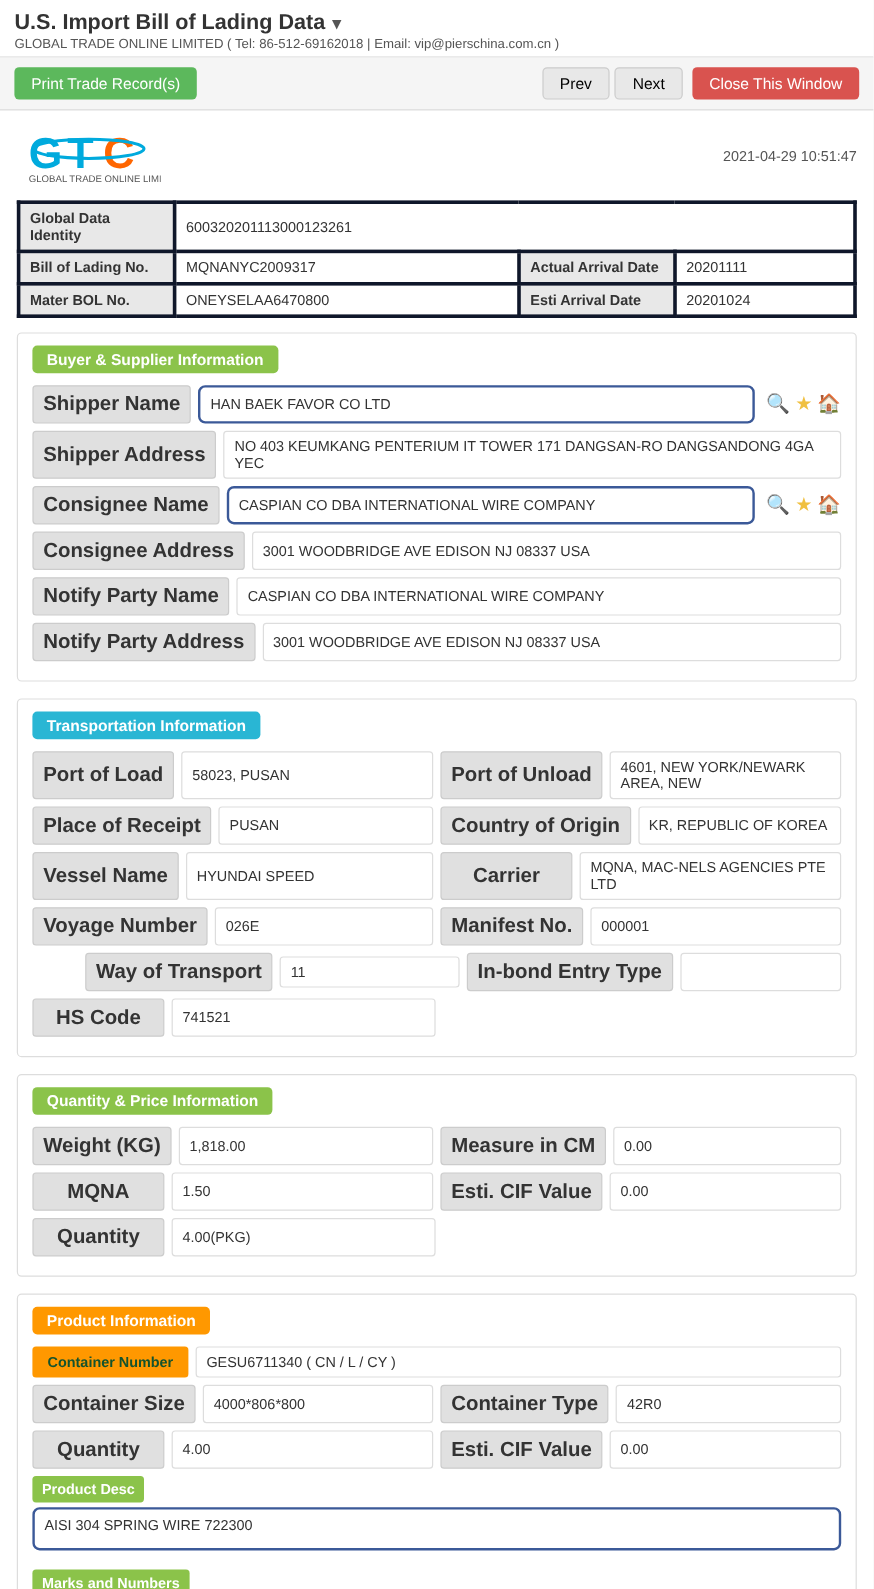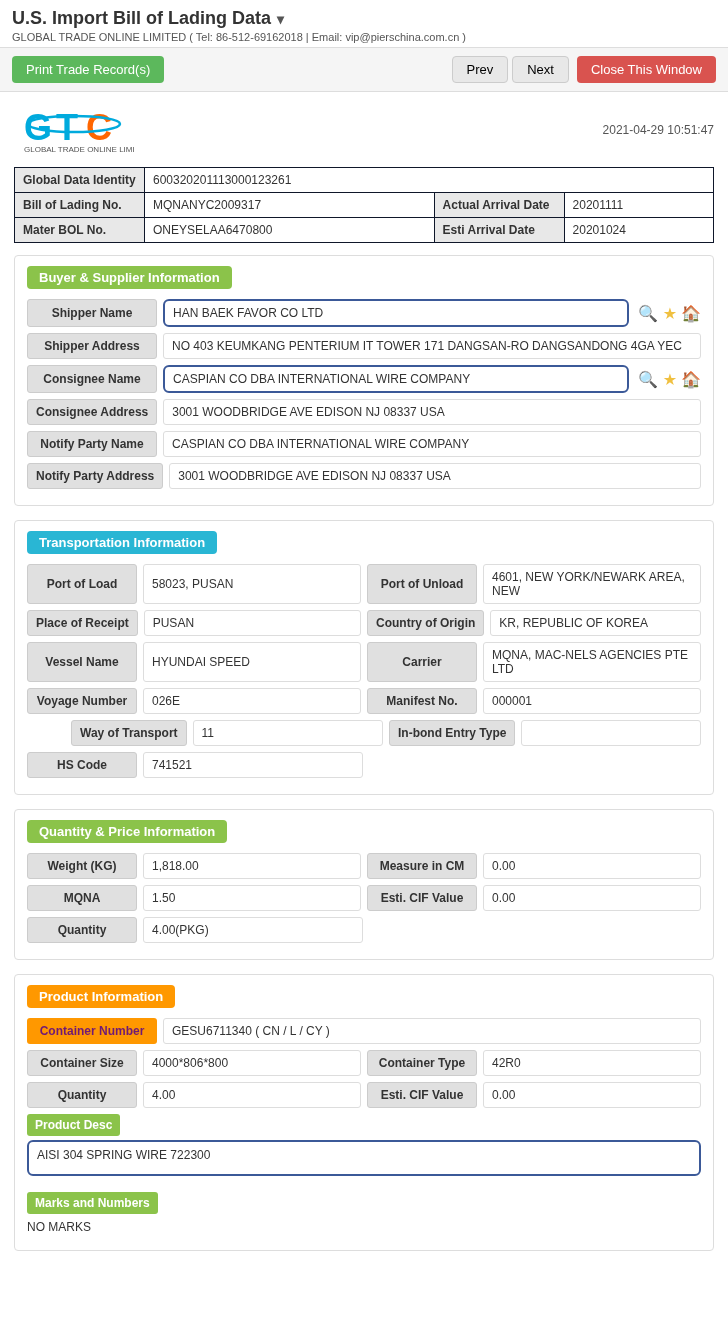--- a/index.html
+++ b/index.html
@@ -24,45 +24,45 @@
     
     .main-content { padding: 10px 14px; }
 
     
     .logo-bar { display: flex; justify-content: space-between; align-items: center; margin-bottom: 10px; }
     .logo-box { display: flex; flex-direction: column; align-items: center; }
     .timestamp { font-size: 12px; color: #555; }
 
     
     .info-table { width: 100%; border: 1px solid #ccc; border-collapse: collapse; margin-bottom: 12px; }
-    .info-table td { border: 1px solid #0f172a; padding: 5px 8px; }
+    .info-table td { border: 3px solid #0f172a; padding: 5px 8px; }
     .info-table .label-cell { background: #e8e8e8; font-weight: bold; font-size: 12px; width: 130px; }
     .info-table .value-cell { font-size: 12px; }
 
     
     .section { border: 1px solid #ddd; border-radius: 4px; margin-bottom: 14px; padding: 10px 12px; background: #fff; }
     .section-title { display: inline-block; background: #8bc34a; color: #fff; font-weight: bold; font-size: 13px; padding: 4px 12px; border-radius: 4px; margin-bottom: 10px; }
     .section-title.blue { background: #29b6d4; }
     .section-title.orange { background: #ff9800; }
     .section-title.green { background: #8bc34a; }
 
     
     .field-row { display: flex; align-items: stretch; margin-bottom: 6px; gap: 6px; }
-    .field-label { background: #e0e0e0; border: 1px solid #ccc; border-radius: 3px; padding: 5px 8px; font-weight: bold; font-size: 12px; min-width: 130px; text-align: center; display: flex; align-items: center; justify-content: center; }
+    .field-label { background: #e0e0e0; border: 1px solid #ccc; border-radius: 3px; padding: 5px 8px; font-weight: bold; font-size: 17px; min-width: 130px; text-align: center; display: flex; align-items: center; justify-content: center; }
     .field-value { border: 1px solid #ddd; border-radius: 3px; padding: 5px 8px; font-size: 12px; flex: 1; background: #fff; display: flex; align-items: center; }
     .field-value.highlighted { border: 2px solid #3b5998; border-radius: 6px; }
 
     
     .row-icons { display: flex; align-items: center; gap: 4px; margin-left: 4px; }
     .icon-search { font-size: 16px; cursor: pointer; }
     .icon-star { color: #f0c040; font-size: 16px; cursor: pointer; }
     .icon-home { color: #4caf50; font-size: 16px; cursor: pointer; }
 
     
-    .container-label { background: #ff9800; color: #701a75; font-weight: bold; font-size: 12px; padding: 4px 8px; border-radius: 3px; min-width: 130px; text-align: center; display: flex; align-items: center; justify-content: center; }
+    .container-label { background: #ff9800; color: #14532d; font-weight: bold; font-size: 12px; padding: 4px 8px; border-radius: 3px; min-width: 130px; text-align: center; display: flex; align-items: center; justify-content: center; }
 
     
     .product-desc-label { background: #8bc34a; color: #fff; font-weight: bold; font-size: 12px; padding: 4px 8px; border-radius: 3px; display: inline-block; }
     .product-desc-box { border: 2px solid #3b5998; border-radius: 6px; padding: 6px 8px; font-size: 12px; margin-top: 4px; min-height: 36px; }
     .marks-label { background: #8bc34a; color: #fff; font-weight: bold; font-size: 12px; padding: 4px 8px; border-radius: 3px; display: inline-block; margin-top: 8px; }
     .marks-value { font-size: 12px; padding: 6px 0; }
   </style>
 </head>
 <body>
 

